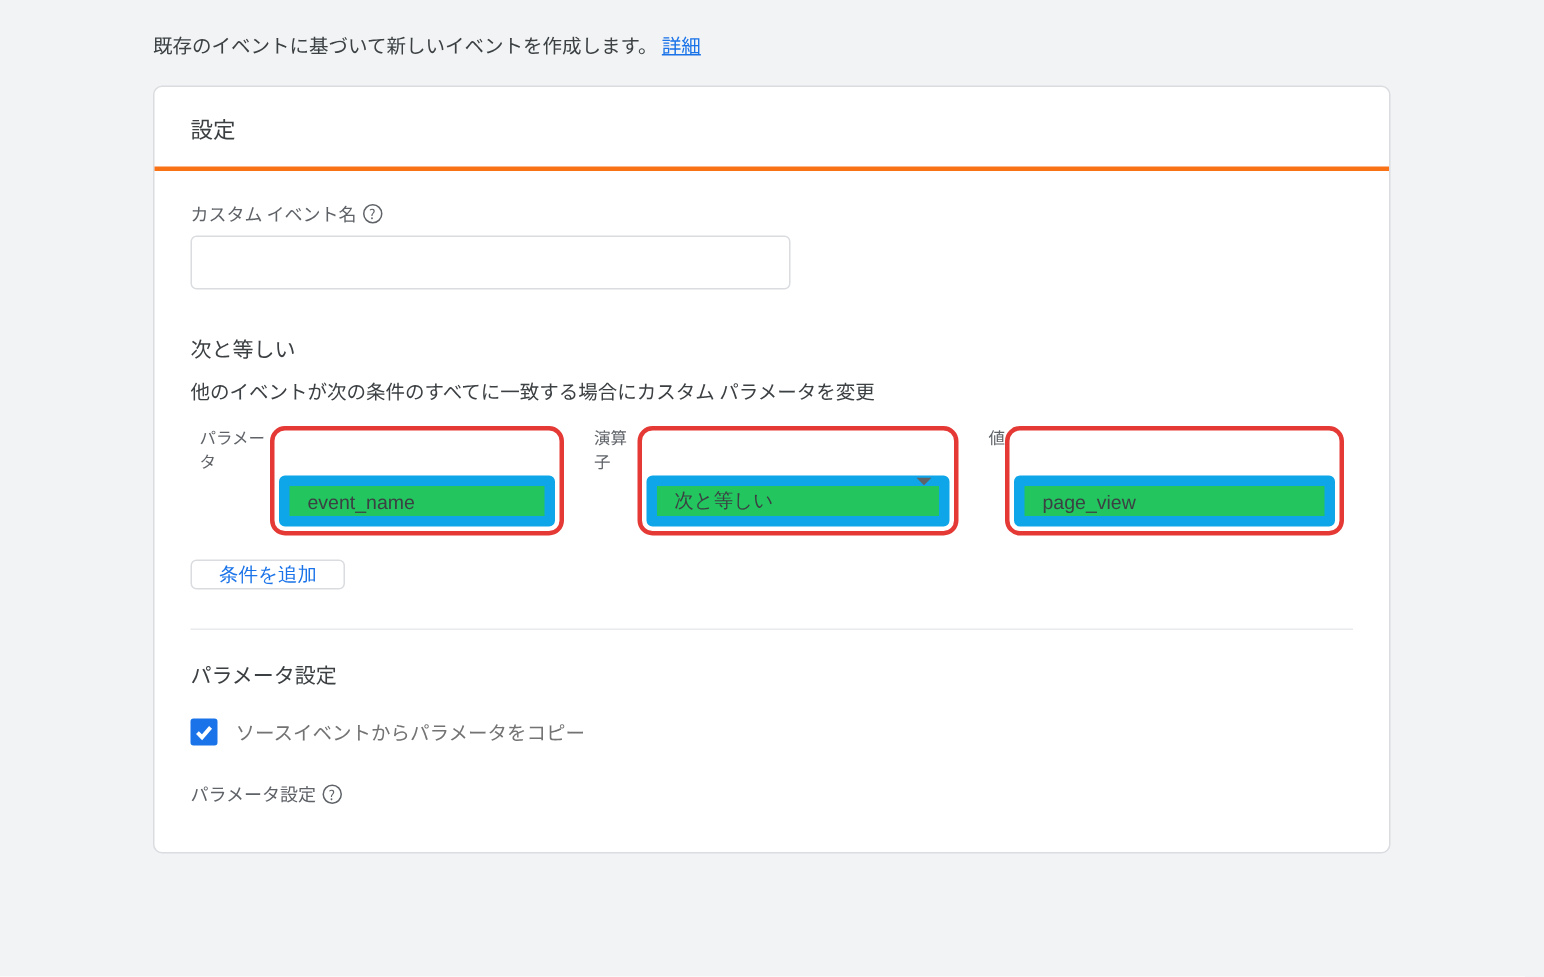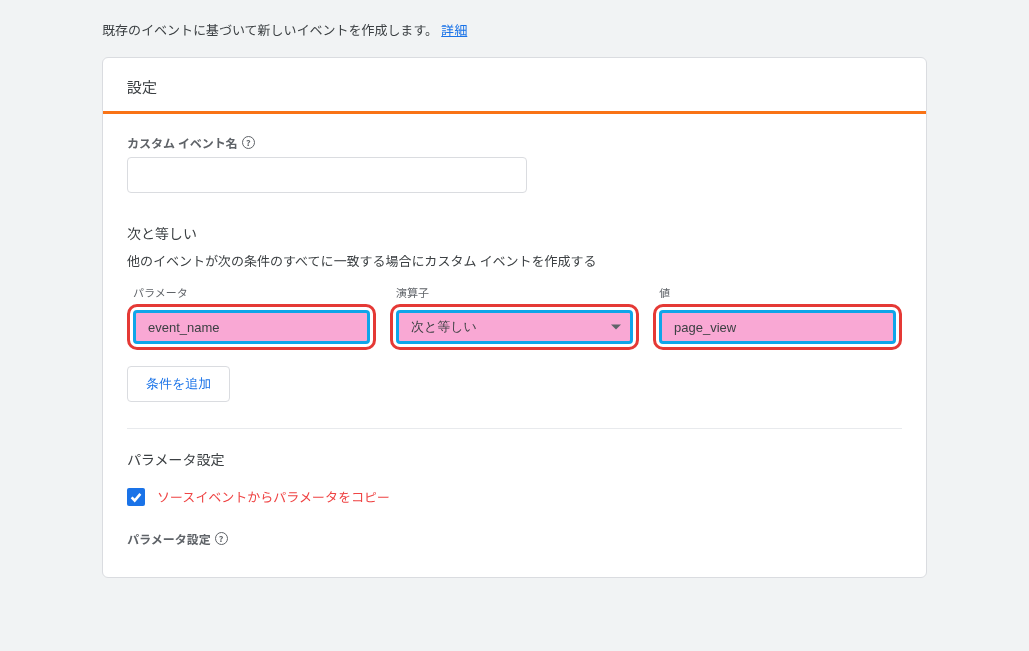--- a/index.html
+++ b/index.html
@@ -42,21 +42,20 @@
     .card-body {
       padding: 20px 24px 24px 24px;
     }
     .field-label {
       font-size: 12px;
       color: #5f6368;
       margin-bottom: 6px;
       display: flex;
       align-items: center;
       gap: 4px;
-      font-weight: bold;
     }
     .help-icon {
       display: inline-flex;
       align-items: center;
       justify-content: center;
       width: 13px;
       height: 13px;
       border: 1px solid #5f6368;
       border-radius: 50%;
       font-size: 9px;
@@ -85,43 +84,44 @@
       margin-bottom: 14px;
     }
     .condition-row {
       display: flex;
       gap: 14px;
       align-items: flex-start;
     }
     .condition-col {
       flex: 1;
       display: flex;
-      flex-direction: column;
+      flex-direction: row;
     }
     .col-label {
       font-size: 11px;
       color: #5f6368;
       margin-bottom: 4px;
       padding-left: 6px;
     }
     .highlighted-wrapper {
       border: 3px solid #e53935;
       border-radius: 10px;
       padding: 3px;
     }
     .cond-input {
       width: 100%;
       height: 34px;
-      border: 3px solid #0ea5e9;
+      border: 7px solid #0ea5e9;
       border-radius: 4px;
       padding: 0 12px;
       font-size: 13px;
       color: #3c4043;
       outline: none;
-      background: #f9a8d4;
+      background: #22c55e;
+      margin-top: 27px;
     }
     .select-wrapper {
       position: relative;
       display: flex;
       align-items: center;
     }
     .select-wrapper .cond-input {
       padding-right: 32px;
     }
     .dropdown-arrow {
@@ -133,21 +133,21 @@
       height: 0;
       border-left: 5px solid transparent;
       border-right: 5px solid transparent;
       border-top: 5px solid #5f6368;
       pointer-events: none;
     }
     .outlined-btn {
       display: inline-flex;
       align-items: center;
       justify-content: center;
-      height: 36px;
+      height: 20px;
       padding: 0 18px;
       border: 1px solid #dadce0;
       border-radius: 4px;
       background: #fff;
       color: #1a73e8;
       font-size: 13px;
       cursor: pointer;
       margin-top: 16px;
     }
     .divider {
@@ -176,21 +176,21 @@
     }
     .checkbox-box svg {
       width: 14px;
       height: 14px;
       fill: none;
       stroke: #fff;
       stroke-width: 3;
     }
     .checkbox-label {
       font-size: 13px;
-      color: #ef4444;
+      color: #737373;
     }
   </style>
 </head>
 <body>
 
 <div class="page-container">
   <div class="intro-text">
     <span>既存のイベントに基づいて新しいイベントを作成します。</span>
     <a href="#">詳細</a>
   </div>
@@ -201,21 +201,21 @@
 
       <div>
         <div class="field-label">
           <span>カスタム イベント名</span>
           <span class="help-icon">?</span>
         </div>
         <input type="text" class="text-input" value="" style="">
       </div>
 
       <div class="section-title">次と等しい</div>
-      <div class="section-desc">他のイベントが次の条件のすべてに一致する場合にカスタム イベントを作成する</div>
+      <div class="section-desc">他のイベントが次の条件のすべてに一致する場合にカスタム パラメータを変更</div>
 
       <div class="condition-row">
         <div class="condition-col">
           <div class="col-label">パラメータ</div>
           <div class="highlighted-wrapper">
             <input type="text" class="cond-input" value="event_name" style="">
           </div>
         </div>
         <div class="condition-col">
           <div class="col-label">演算子</div>

